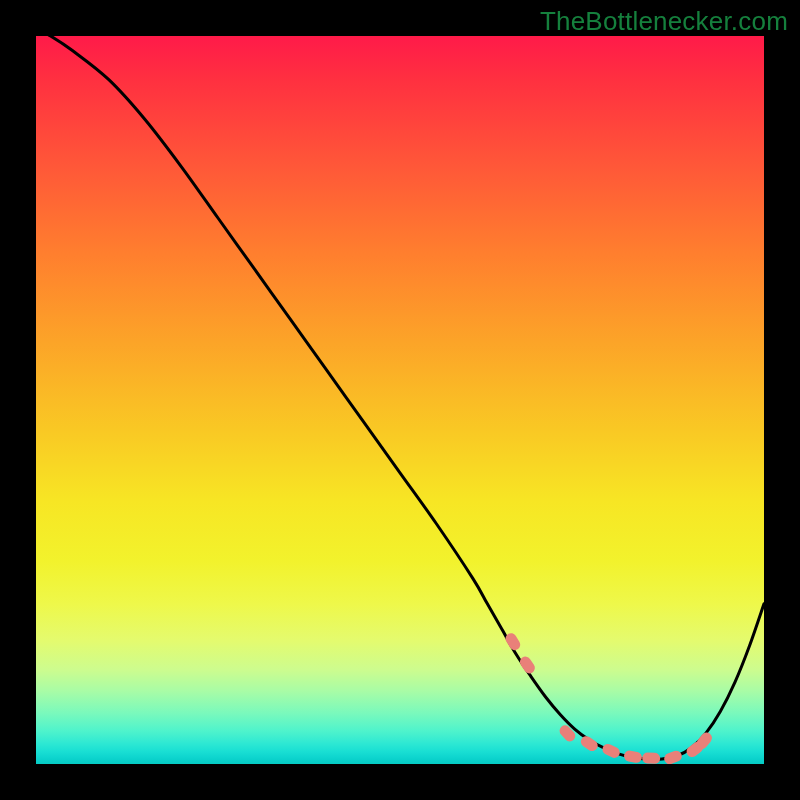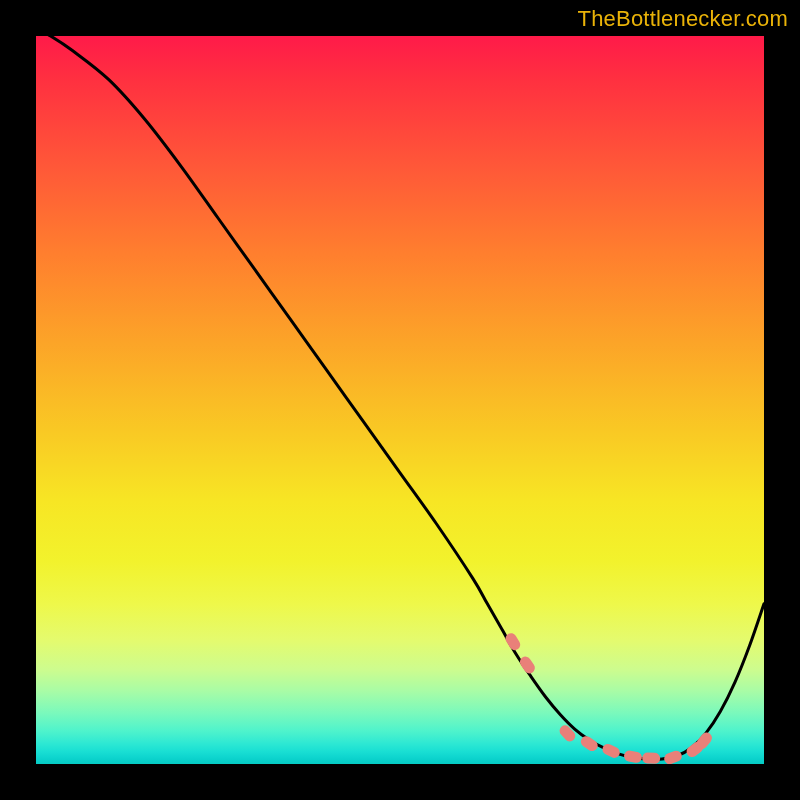--- a/index.html
+++ b/index.html
@@ -44,22 +44,22 @@
     );
     overflow: hidden;
   }
   .curve {
     position: absolute;
     top: 0;
     left: 0;
   }
   .watermark {
     position: absolute;
-    color: #eab308;
-    font-size: 22px;
+    color: #15803d;
+    font-size: 26px;
     font-weight: 400;
     letter-spacing: 0.2px;
     white-space: nowrap;
   }
 </style>
 </head>
 <body>
 
 <div class="frame">
   <div class="plot-area" id="plot" style="left: 36px; top: 36px; width: 728px; height: 728px;">

